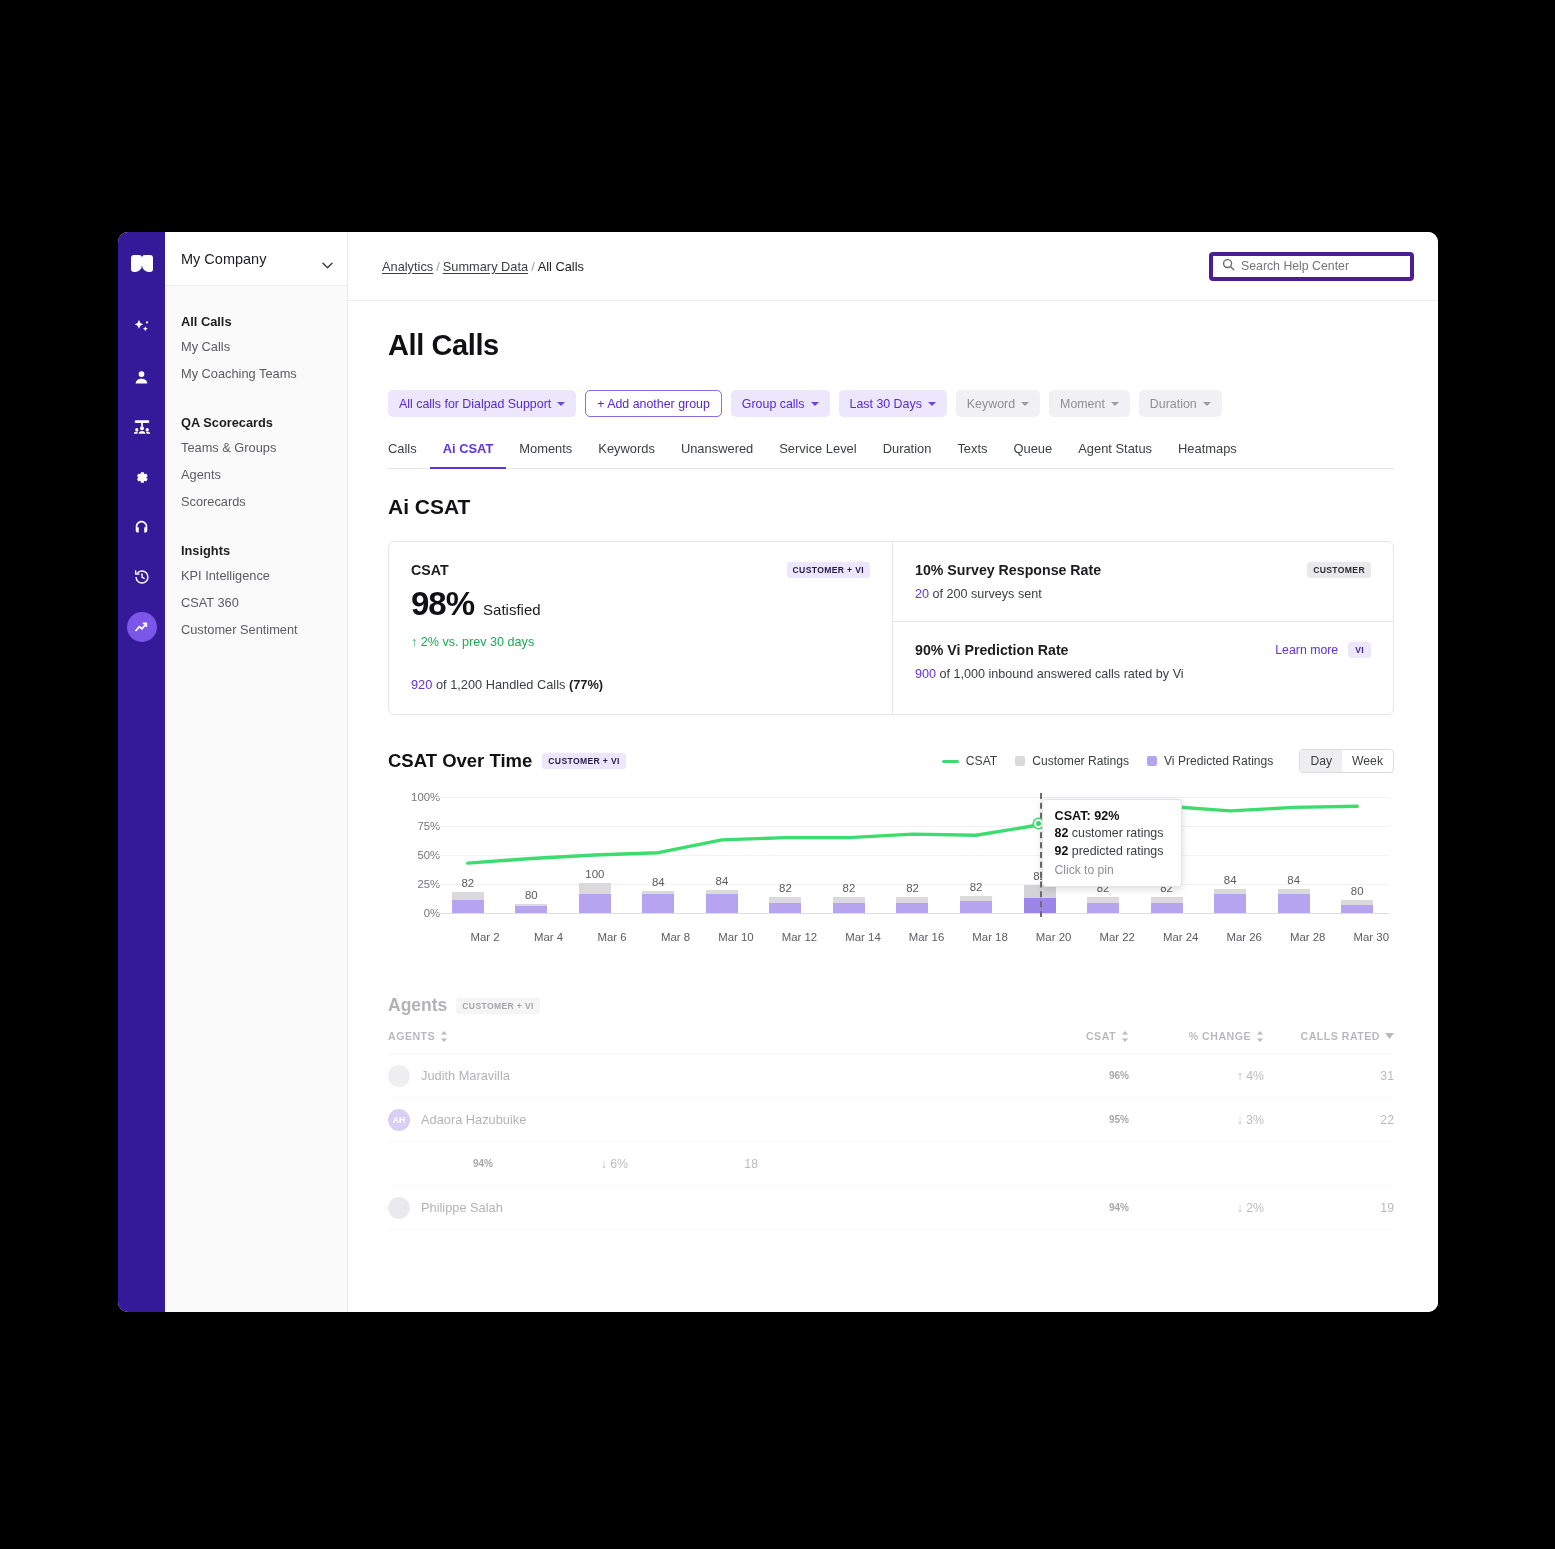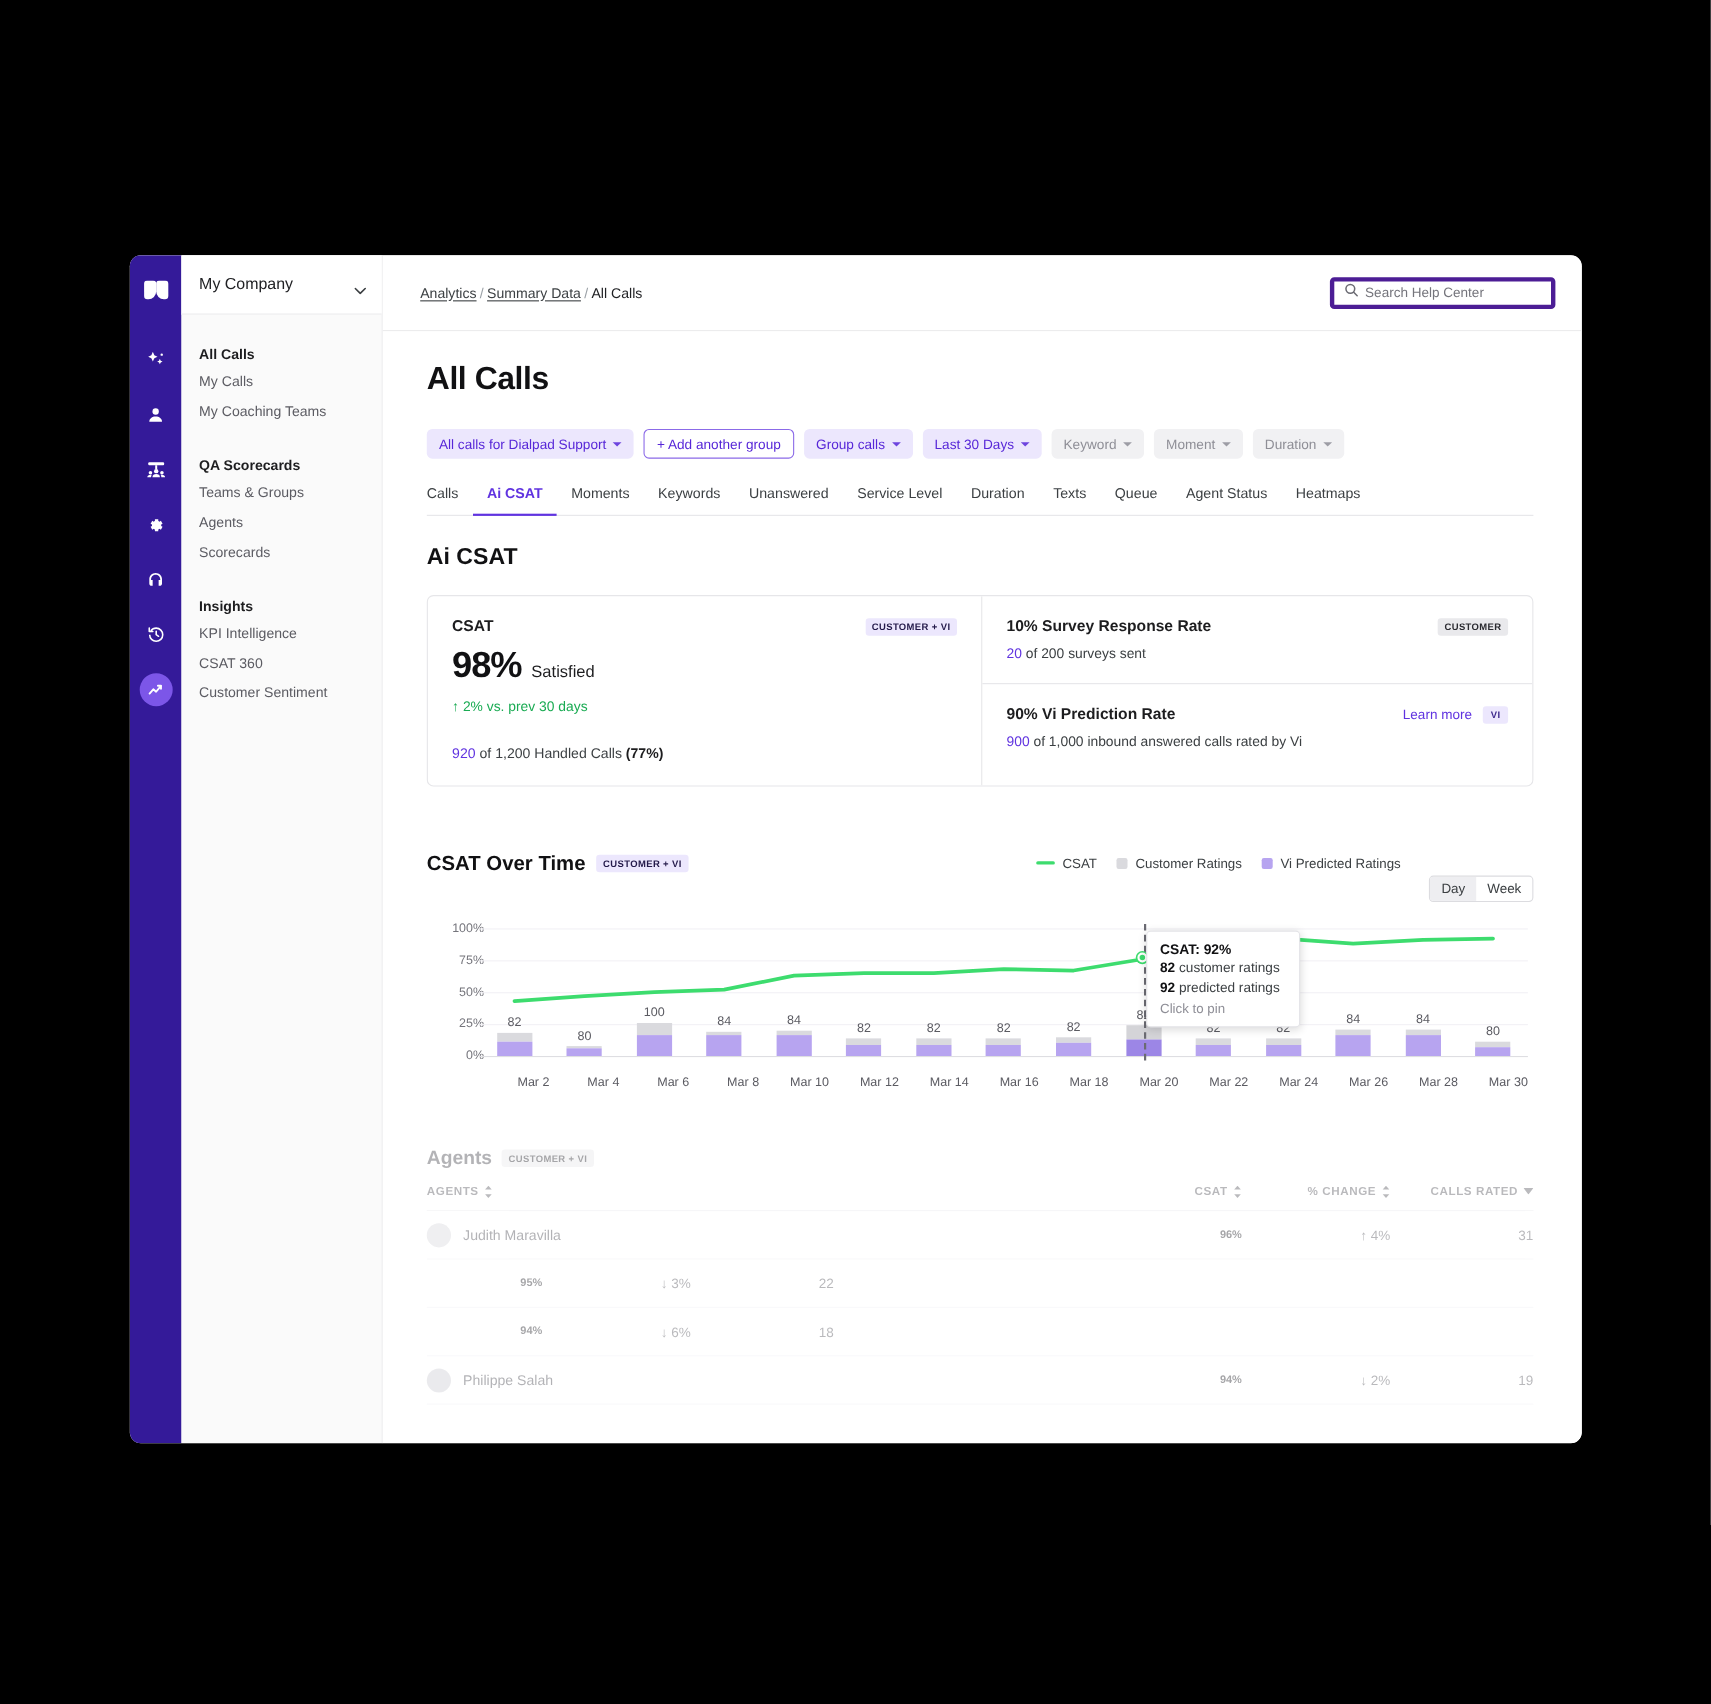--- a/index.html
+++ b/index.html
@@ -166,21 +166,21 @@
   }
   .kpi-head-right { display:flex; align-items:center; }
 
   
   .chart-head { margin-top: 34px; display: flex; align-items: center; gap: 10px; }
   .chart-title { font-size: 18.5px; font-weight: bold; color: #111113; }
   .legend { margin-left: auto; display: flex; align-items: center; gap: 18px; }
   .legend-item { display: flex; align-items: center; gap: 7px; font-size: 12.1px; color: #3c4043; cursor:pointer; }
   .sw-line { width: 17px; height: 3px; border-radius: 2px; background: #3ddc6e; }
   .sw-box { width: 10px; height: 10px; border-radius: 2px; }
-  .toggle { display: flex; border: 1px solid #dcdce0; border-radius: 4px; overflow: hidden; margin-left: 8px; margin-top: 47px; }
+  .toggle { display: flex; border: 1px solid #dcdce0; border-radius: 4px; overflow: hidden; margin-left: 8px; }
   .toggle div { font-size: 12.2px; padding: 4px 10px; cursor: pointer; color:#3c4043;}
   .toggle .on { background: #eeeef1; }
 
   .chart-wrap { position: relative; height: 150px; margin-top: 20px; }
   .ylab { position: absolute; left: 16px; width: 36px; text-align: right; font-size: 11.3px; color: #75757c; transform: translateY(-50%); }
   .plot { position: absolute; left: 48px; right: 5px; top: 0; bottom: 26px; }
   .grid { position: absolute; left: 0; right: 0; height: 1px; background: #f2f1f6; }
   .grid.base { background: #dedee2; }
   .bars { position: absolute; left: 0; right: 0; bottom: 0; top: 0; display: flex; }
   .bcol { flex: 1; position: relative; display: flex; flex-direction: column; justify-content: flex-end; align-items: center; }
@@ -634,20 +634,24 @@
               <div class="arow">
                 <div class="name">
                   <div class="av" style="background: rgb(216, 216, 221);"></div>
                   <span>Judith Maravilla</span>
                 </div>
                 <div class="c1">96%</div>
                 <div class="c2">↑ 4%</div>
                 <div class="c3">31</div>
               </div>
               <div class="arow">
+                <div class="name">
+                  <div class="av" style="background: rgb(164, 142, 232);">AH</div>
+                  <span>Adaora Hazubuike</span>
+                </div>
                 <div class="c1">95%</div>
                 <div class="c2">↓ 3%</div>
                 <div class="c3">22</div>
               </div>
               <div class="arow">
                 <div class="c1">94%</div>
                 <div class="c2">↓ 6%</div>
                 <div class="c3">18</div>
               </div>
               <div class="arow">

